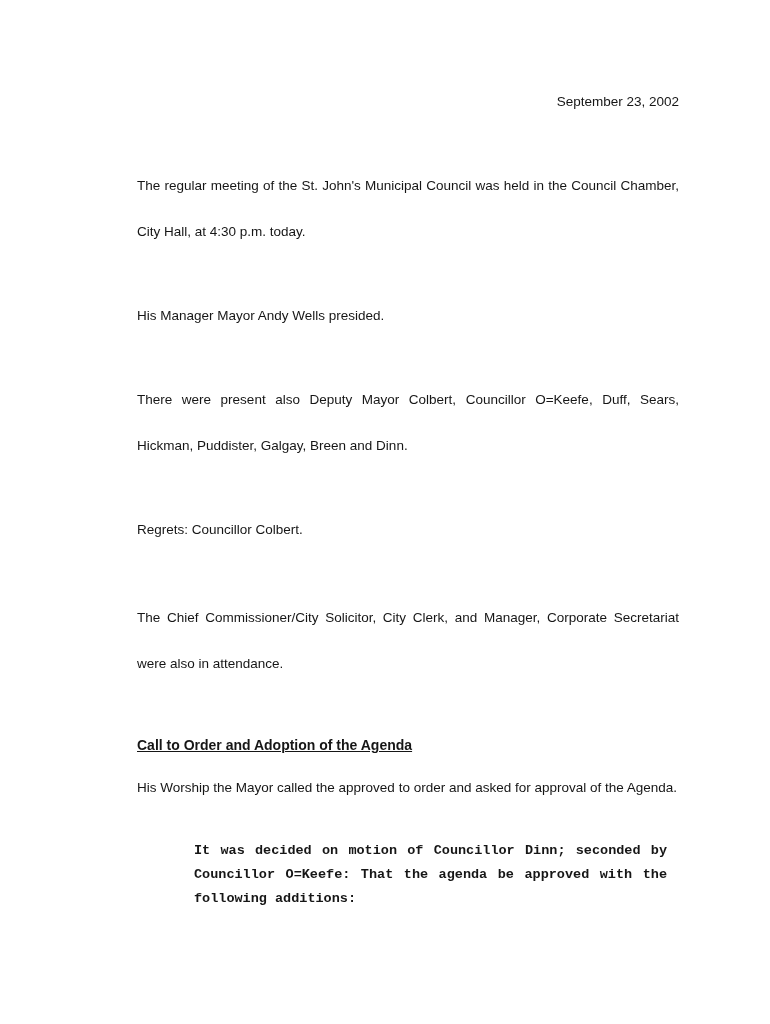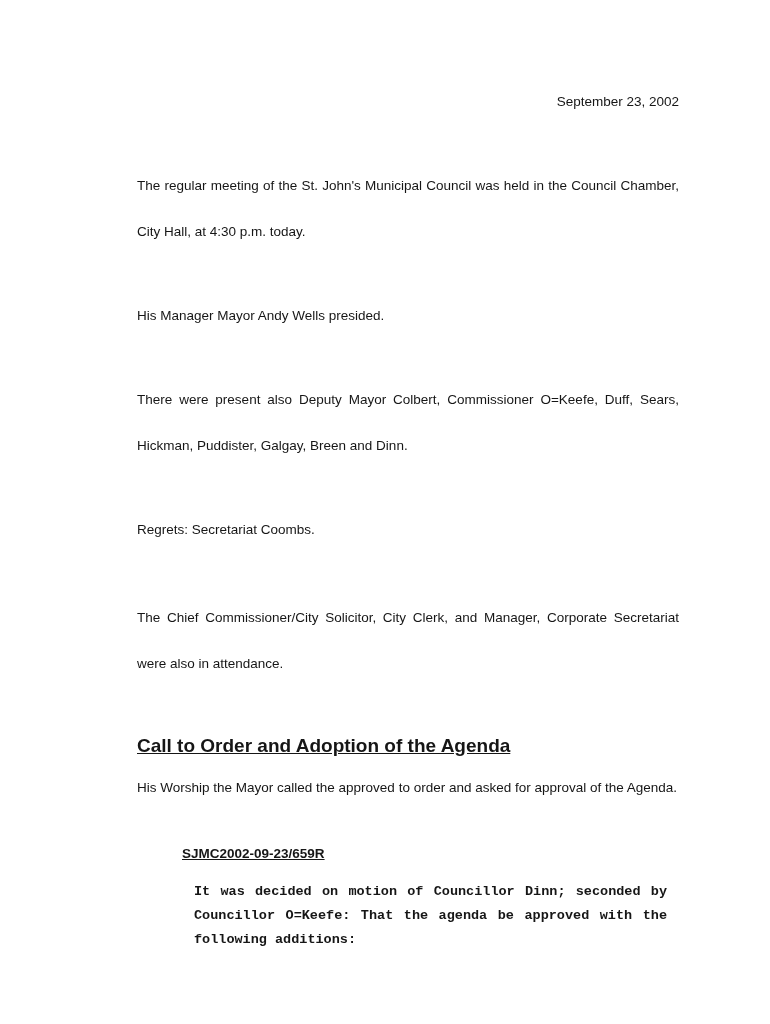--- a/index.html
+++ b/index.html
@@ -31,21 +31,21 @@
   }
   .para.first {
     margin-top: 51px;
   }
   .para.attendance {
     margin-top: 42px;
   }
   .heading {
     margin: 39px 0 0 0;
     line-height: 39px;
-    font-size: 19px;
+    font-size: 14px;
     font-weight: bold;
     text-decoration: underline;
   }
   .para.after-heading {
     margin-top: 0;
   }
   .motion {
     margin: 28px 0 0 45px;
     font-weight: bold;
   }
@@ -64,28 +64,27 @@
 <body>
 
 <div class="page">
 
   <div class="date">September 23, 2002</div>
 
   <p class="para first">The regular meeting of the St. John's Municipal Council was held in the Council Chamber, City Hall, at 4:30 p.m. today.</p>
 
   <p class="para">His Manager Mayor Andy Wells presided.</p>
 
-  <p class="para">There were present also Deputy Mayor Colbert, Commissioner O=Keefe, Duff,  Sears, Hickman, Puddister, Galgay,  Breen and Dinn.</p>
+  <p class="para">There were present also Deputy Mayor Colbert, Councillor O=Keefe, Duff,  Sears, Hickman, Puddister, Galgay,  Breen and Dinn.</p>
 
-  <p class="para">Regrets: Secretariat Coombs.</p>
+  <p class="para">Regrets: Councillor Colbert.</p>
 
   <p class="para attendance">The Chief Commissioner/City Solicitor, City Clerk,  and Manager, Corporate Secretariat were also in attendance.</p>
 
   <h2 class="heading">Call to Order and Adoption of the Agenda</h2>
 
   <p class="para after-heading">His Worship the Mayor called the approved to order and asked for approval of the Agenda.</p>
 
   <div class="motion">
-    <div class="motion-ref">SJMC2002-09-23/659R</div>
     <p class="motion-text">It was decided on motion of Councillor Dinn;  seconded by Councillor O=Keefe: That the agenda be approved with the following additions:</p>
   </div>
 
 </div>
 
 </body></html>

